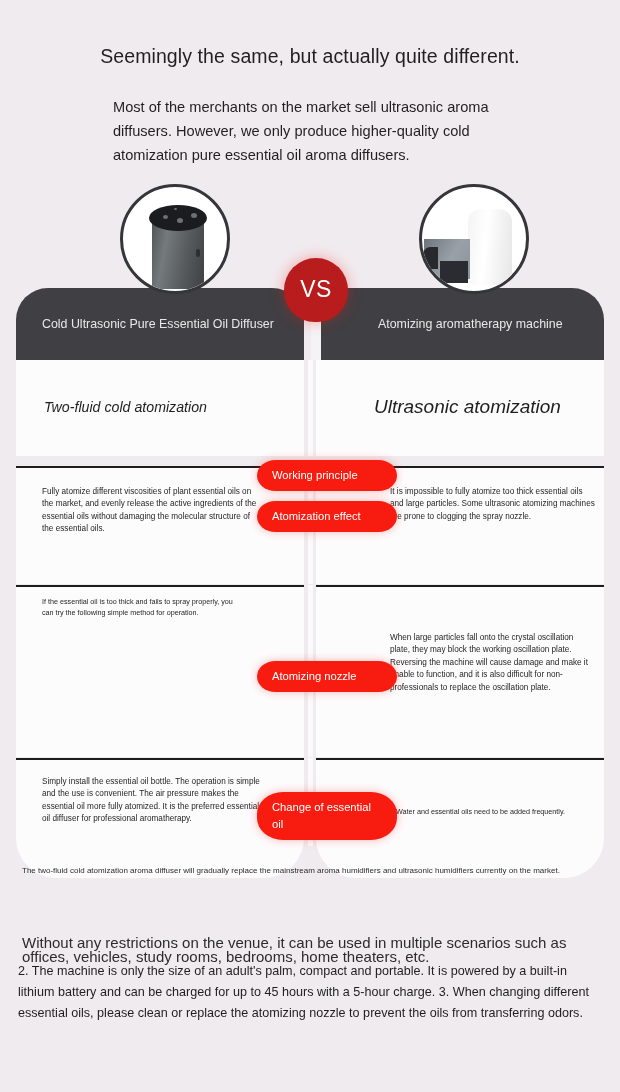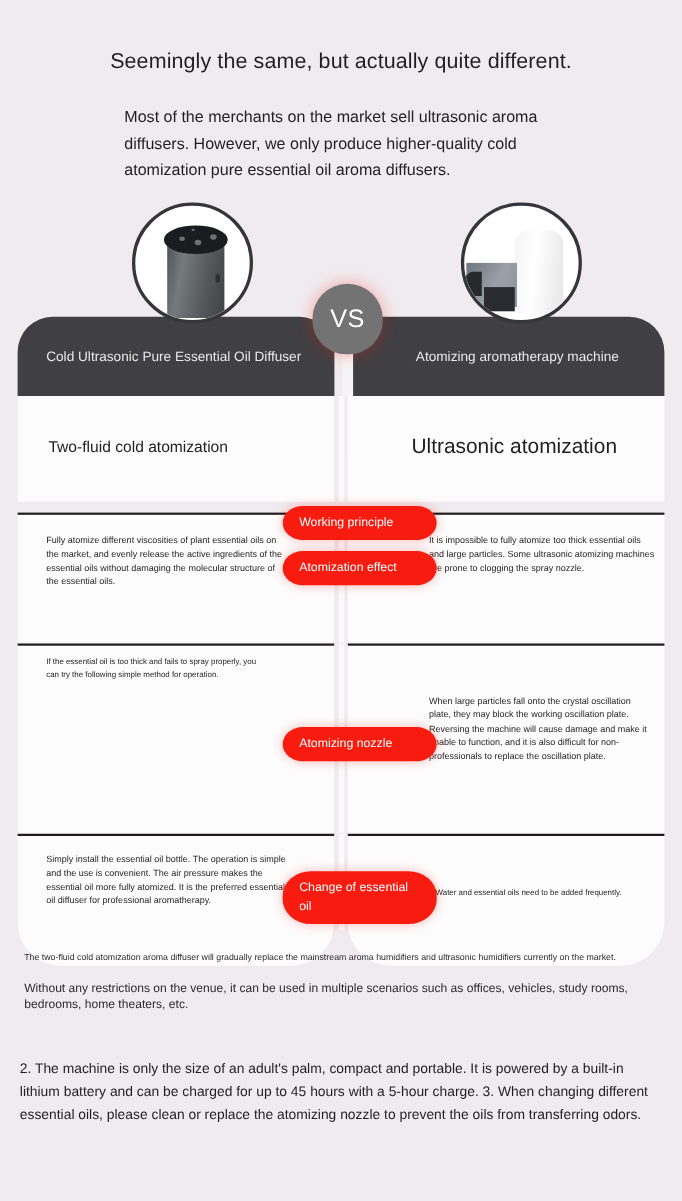--- a/index.html
+++ b/index.html
@@ -84,21 +84,21 @@
     background:#27292d; border-radius:50% 0 0 50%;
   }
 
   
   .vs-stem {
     position:absolute; left:295px; top:30px; width:10px; height:100px;
     background:#f5f3f5;
   }
   .vs-badge {
     position:absolute; left:268px; top:-30px; width:64px; height:64px;
-    background:#737373; border-radius:50% 50% 48% 48%;
+    background:#b91c1c; border-radius:50% 50% 48% 48%;
     box-shadow:0 0 14px rgba(248,28,16,.35);
     display:flex; align-items:center; justify-content:center;
   }
   .vs-badge span {
     color:#fff; font-size:23px; font-weight:400; letter-spacing:.5px;
     transform:translateY(-1px);
   }
 
   
   .body-row { position:absolute; left:0; width:588px; }
@@ -133,22 +133,22 @@
     font-size:11.2px; line-height:17px;
     z-index:6;
   }
 
   
   .foot-a {
     position:absolute; left:22px; top:864px; width:578px;
     font-size:8px; line-height:13px; color:#2c2c2c;
   }
   .foot-b {
-    position:absolute; left:22px; top:892px; width:578px;
-    font-size:11px; line-height:14px; color:#2c2c2c;
+    position:absolute; left:22px; top:936px; width:578px;
+    font-size:15px; line-height:14px; color:#2c2c2c;
   }
   .foot-c {
     position:absolute; left:18px; top:961px; width:586px;
     font-size:12.6px; line-height:21px; color:#1f1f1f;
   }
 </style>
 </head>
 <body>
 
 <div class="page">
@@ -183,21 +183,21 @@
         <div class="um-box2"></div>
         <div class="um-lens"></div>
       </div>
 
       <div class="vs-stem"></div>
       <div class="vs-badge">
         <span>VS</span>
       </div>
     </div>
 
-    <div class="body-row" style="top:72px; height:96px;">
+    <div class="body-row" style="top:72px; height:96px;font-style:italic;">
       <div class="pane left"></div>
       <div class="pane right"></div>
       <div class="gap"></div>
       <div class="gap-line"></div>
       <div class="txt big" style="left:28px; top:37px; width:230px;">Two-fluid cold atomization</div>
       <div class="txt big" style="left:358px; top:37px; width:230px; font-size:19px;">Ultrasonic atomization</div>
     </div>
     <div class="pill" style="top:172px;">Working principle</div>
 
     <div class="body-row" style="top:178px; height:118px;">

